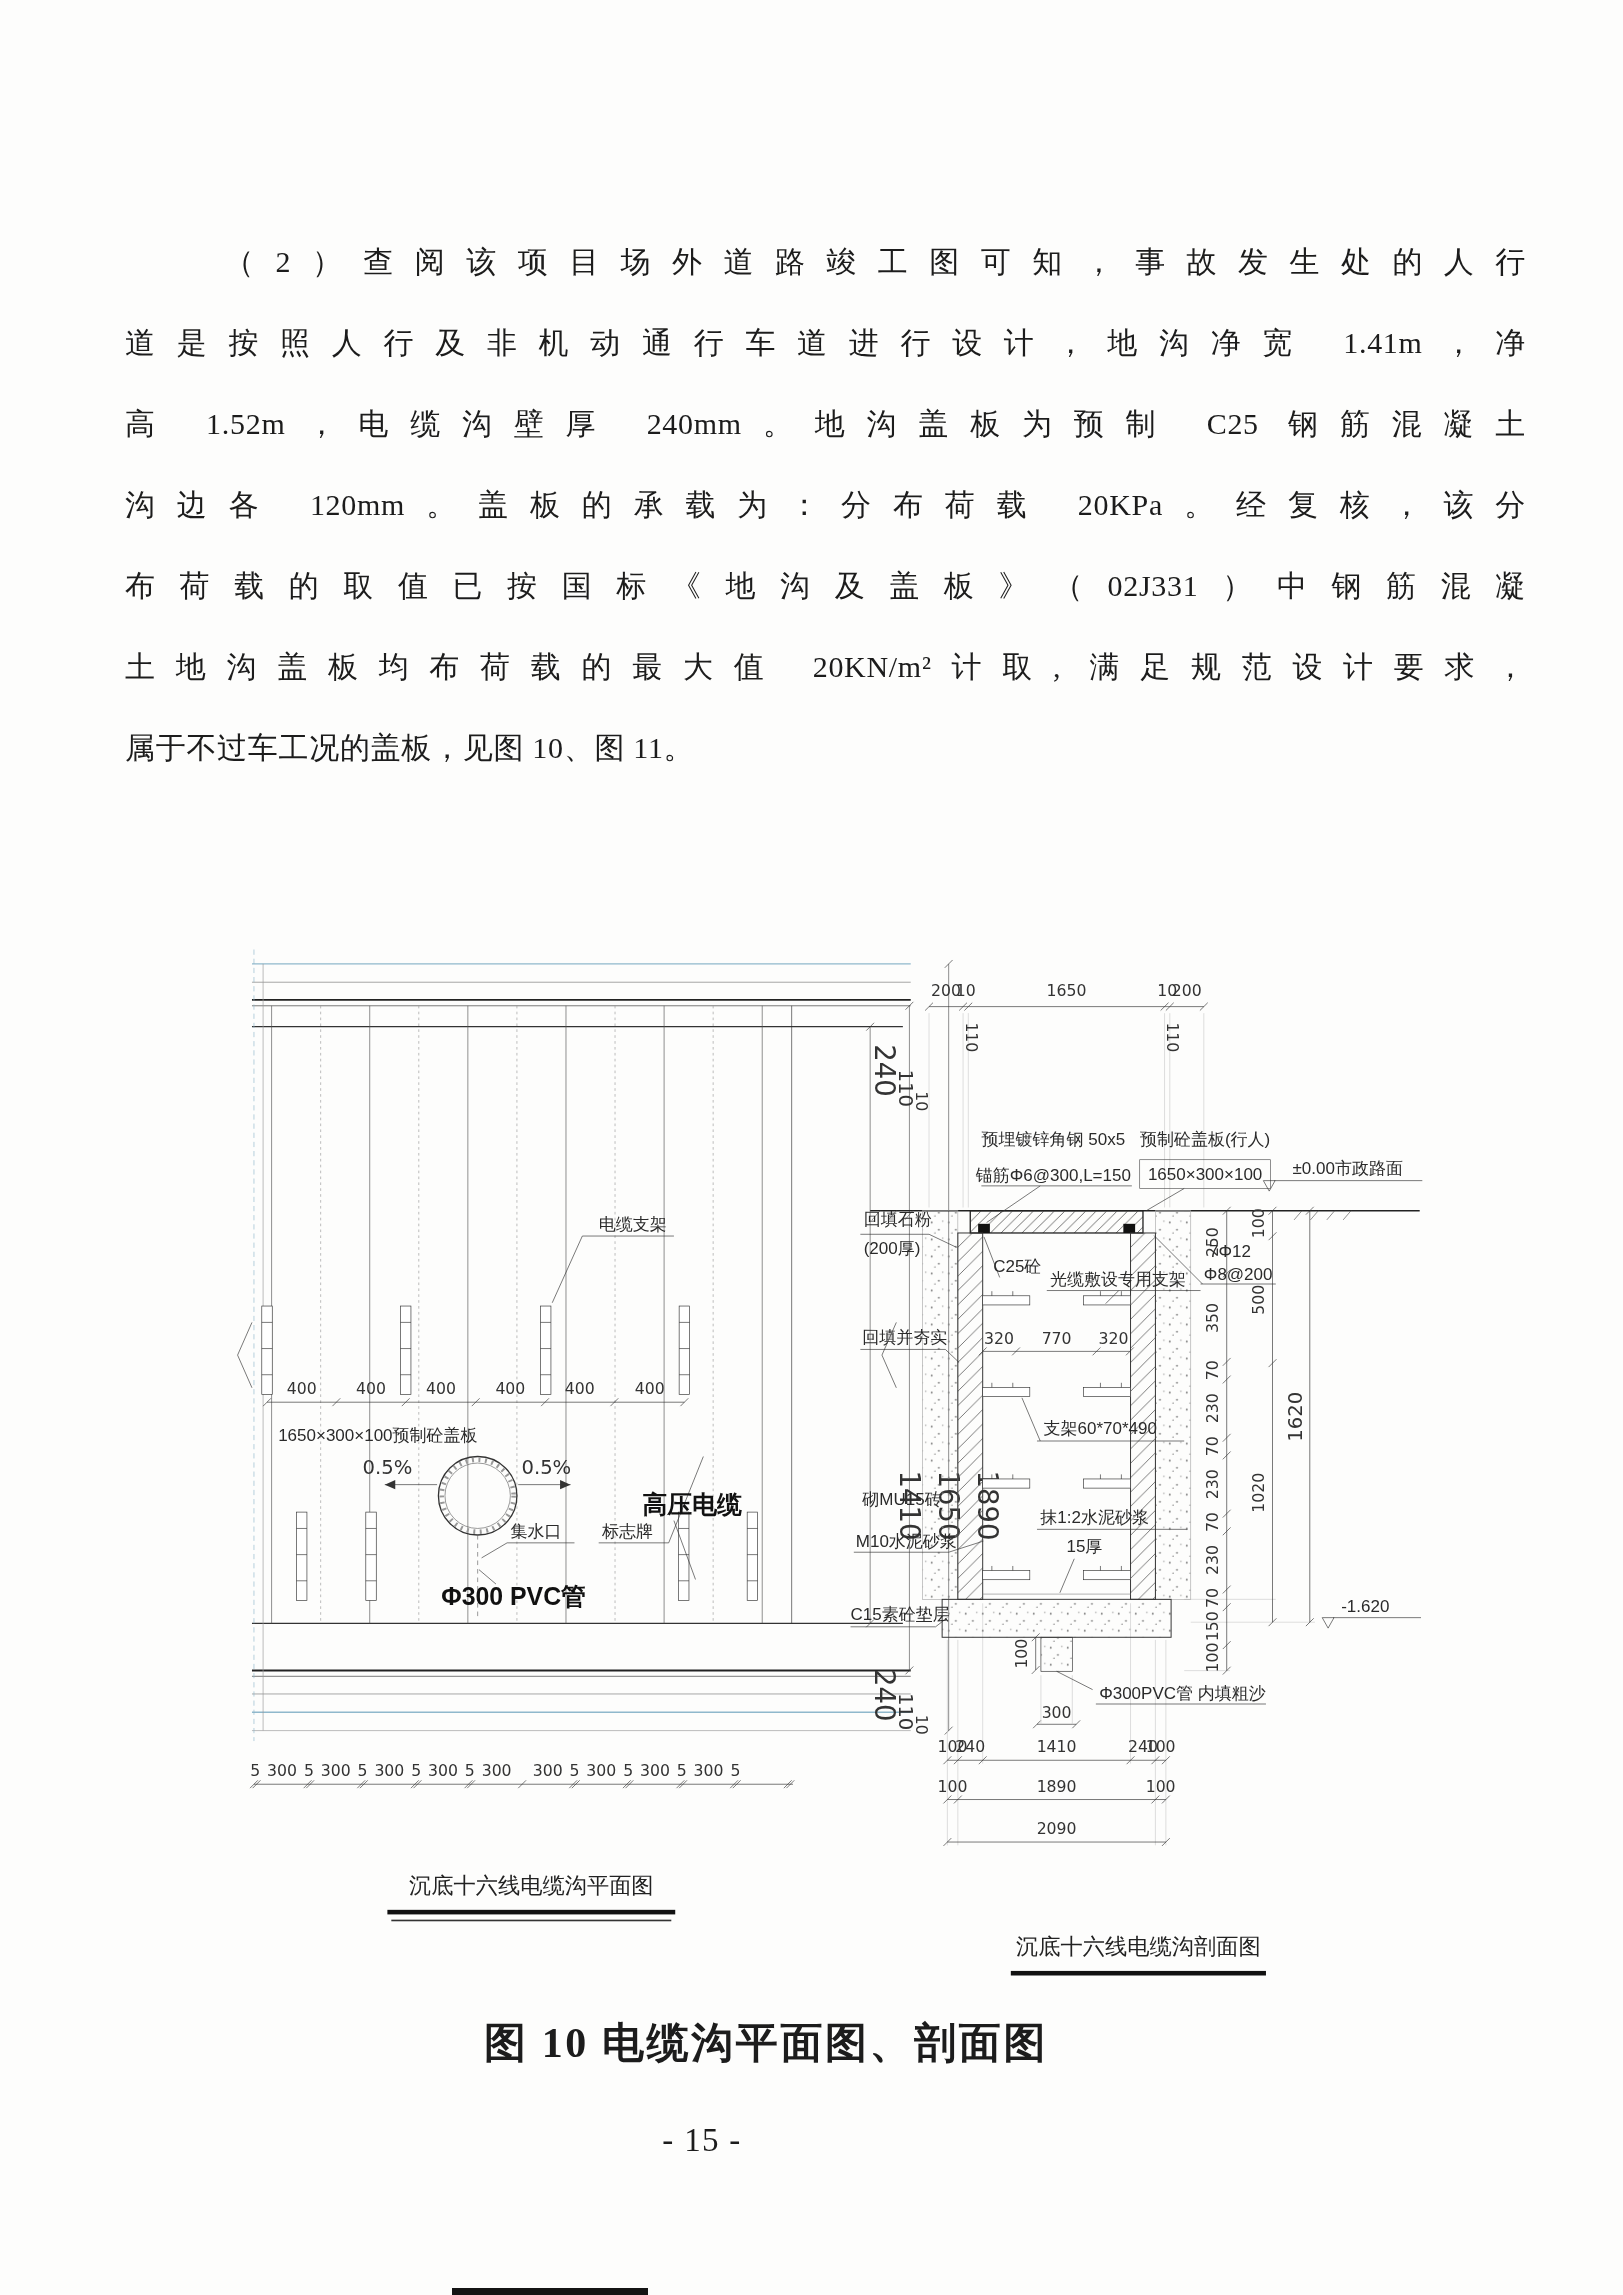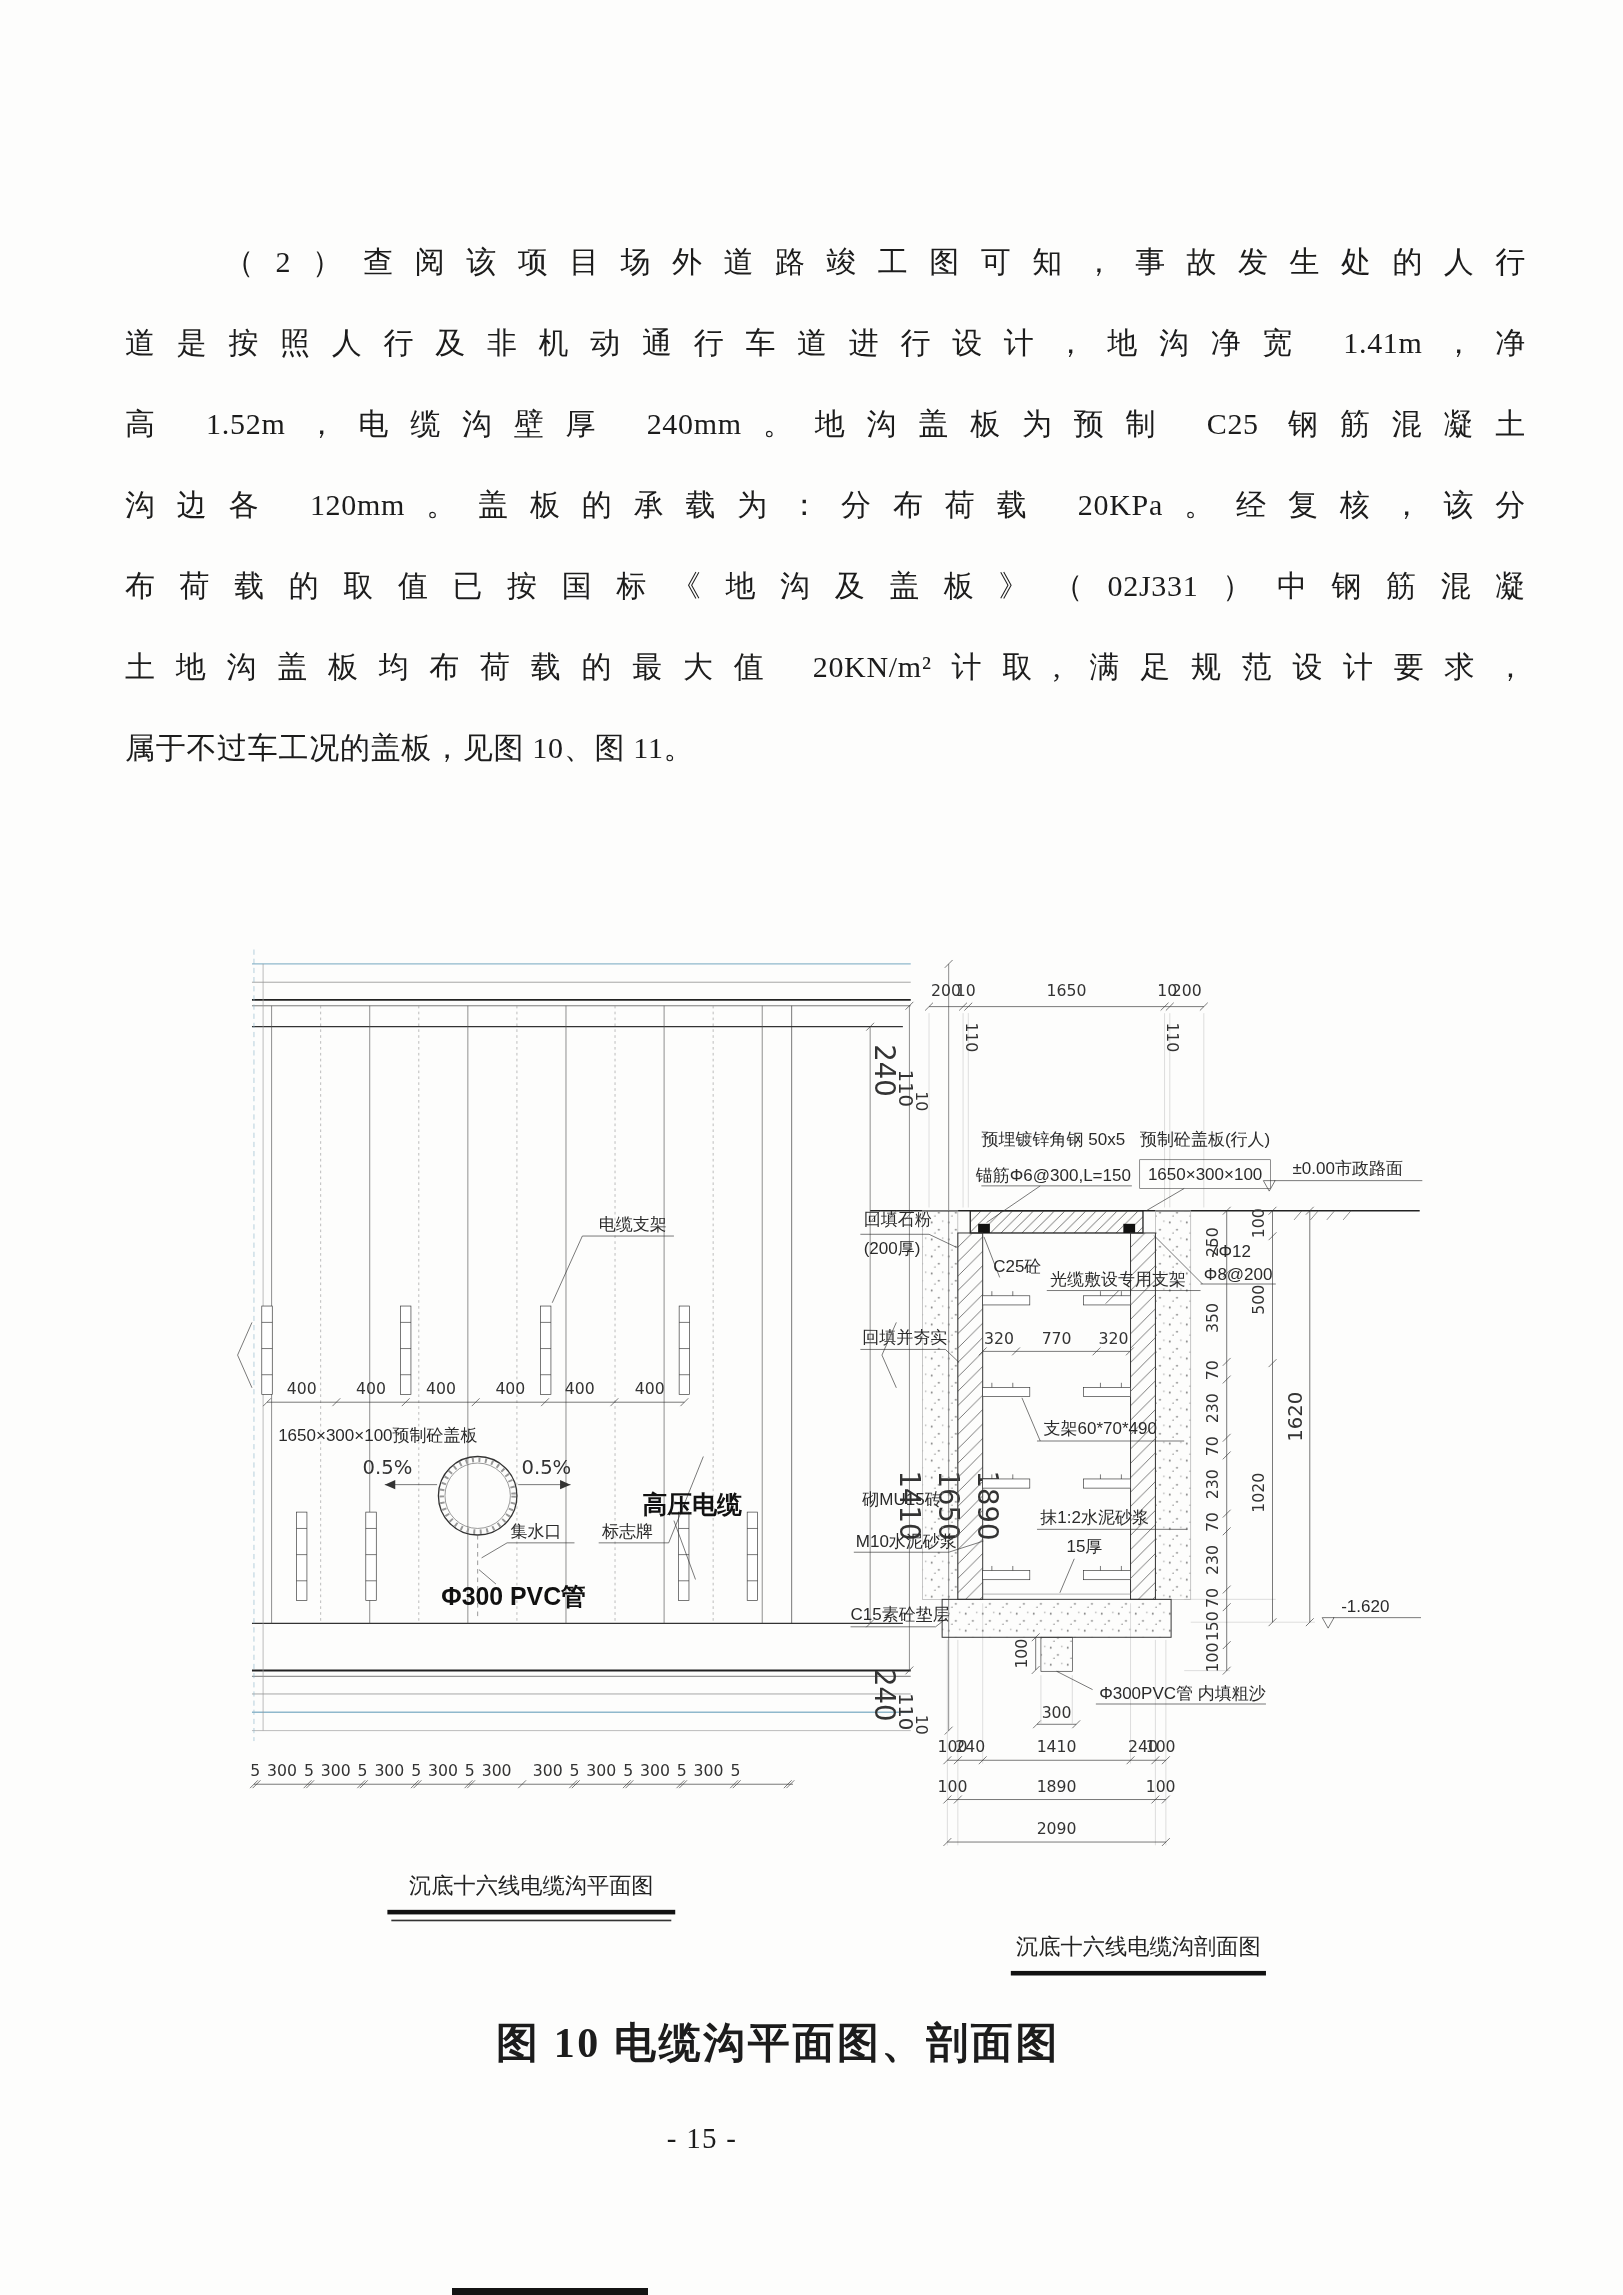--- a/index.html
+++ b/index.html
@@ -8,26 +8,26 @@
     font-family:"Liberation Serif", serif;color:#1c1c1c;overflow:hidden;
   }
   .para{
     position:absolute;left:125px;top:221px;width:1401px;
     font-size:30px;line-height:81px;letter-spacing:0.7px;
   }
   .pline{text-align:justify;text-align-last:justify;white-space:nowrap;}
   .pline.first{text-indent:99px;}
   .pline.last{text-align-last:auto;white-space:normal;}
   .figcap{
-    position:absolute;left:12px;top:2015px;width:1532px;text-align:center;
+    position:absolute;left:0;top:2015px;width:1532px;text-align:center;
     font-size:42px;font-weight:bold;letter-spacing:2.6px;
   }
   .pagenum{
     position:absolute;left:0;top:2122px;width:1404px;text-align:center;
-    font-size:29px;letter-spacing:1.3px;
+    font-size:33px;letter-spacing:1.3px;
   }
   svg{position:absolute;overflow:visible;}
   svg text{fill:#262626;}
   .dim{font-family:"DejaVu Sans", sans-serif;font-size:24px;fill:#333;}
   .dimbig{font-family:"DejaVu Sans", sans-serif;font-size:42px;fill:#333;}
   .dimmid{font-family:"DejaVu Sans", sans-serif;font-size:30px;fill:#333;}
   .lbl{font-family:"Liberation Sans", sans-serif;font-size:26px;fill:#2a2a2a;}
   .lblb{font-family:"Liberation Sans", sans-serif;font-size:38px;font-weight:bold;fill:#111;}
   .cap{font-family:"Liberation Sans", sans-serif;font-size:34px;fill:#222;}
   .artifact{position:absolute;left:452px;top:2288px;width:196px;height:7.2px;background:#141414;}

